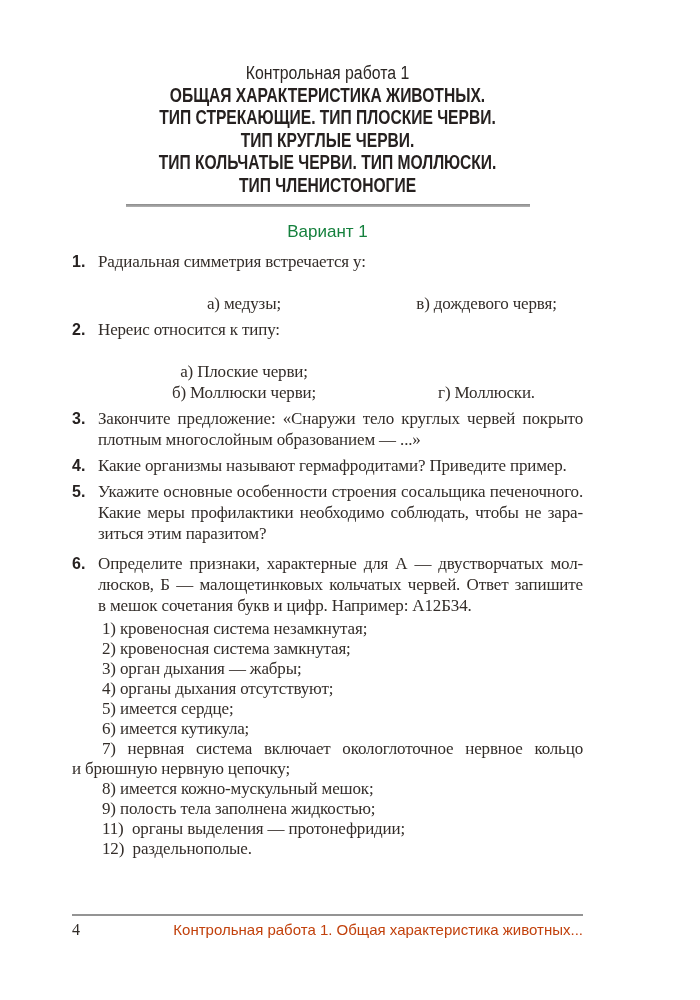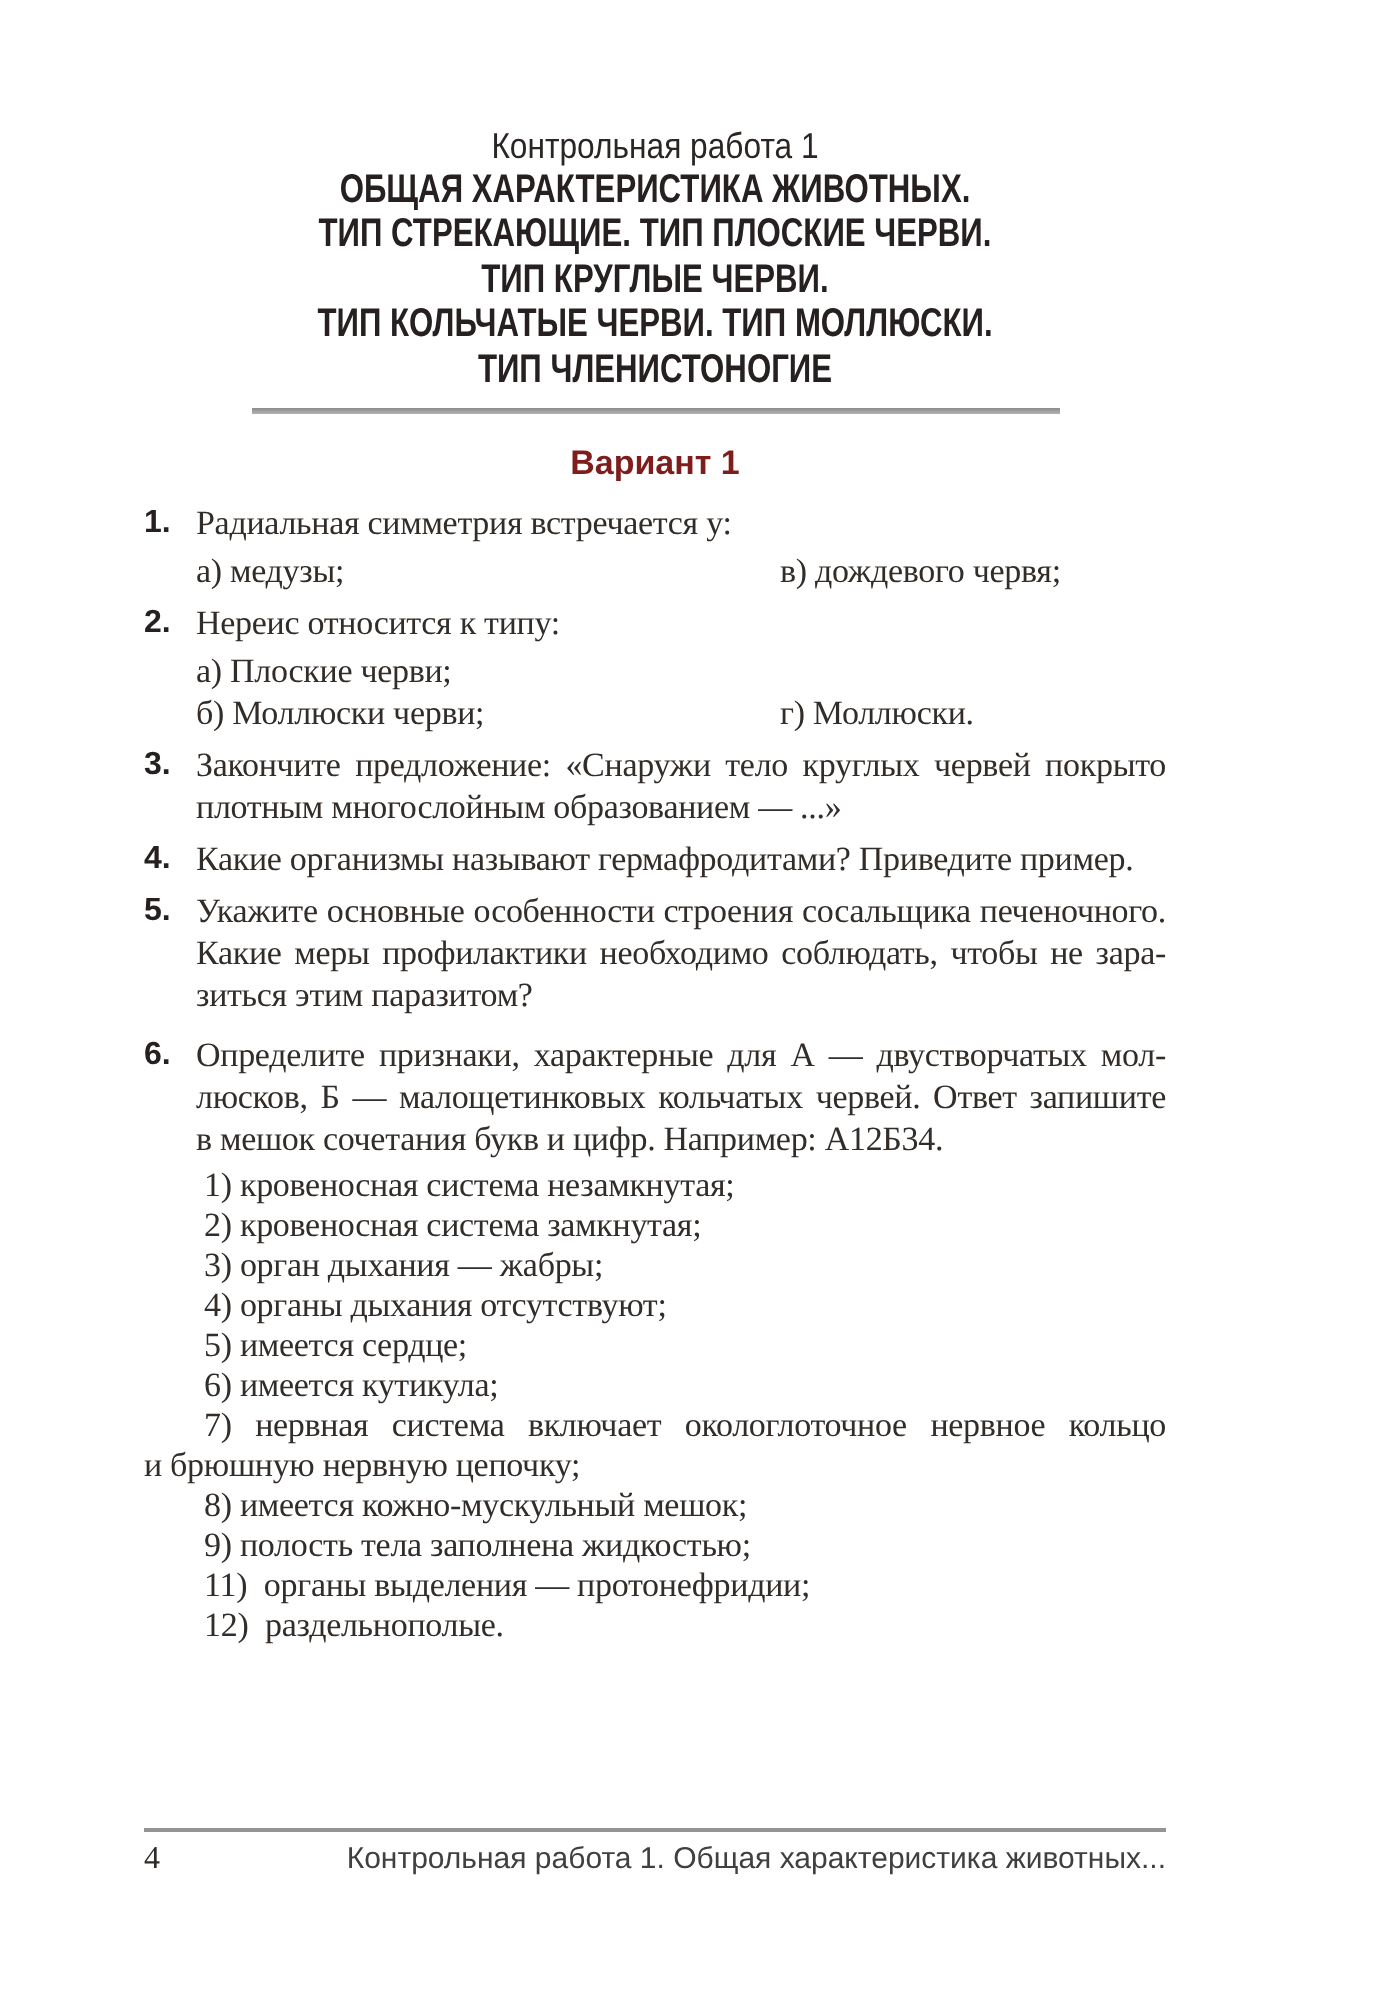--- a/index.html
+++ b/index.html
@@ -17,50 +17,50 @@
     transform:scaleX(0.88);
   }
   .h-title{transform:scaleX(0.78);}
   .h-title-line{
     text-align:center;font-family:"Liberation Sans",sans-serif;font-weight:bold;
     font-size:20px;line-height:22.4px;color:#262120;white-space:nowrap;
   }
   .divider{height:3px;width:404px;margin:8px auto 0;background:linear-gradient(#8b8b8b,#b2b2b2);}
   .variant{
     margin:16px 0 10px;text-align:center;
-    font-family:"Liberation Sans",sans-serif;font-weight:bold;
-    font-size:17px;line-height:18px;color:#7f1d1d;
+    font-family:"Liberation Sans",sans-serif;font-weight:normal;
+    font-size:17px;line-height:18px;color:#15803d;
   }
 
   
   #questions .q{display:grid;grid-template-columns:26px 1fr;margin-top:5px;}
   #questions .q:nth-child(6){margin-top:9px;}
   .qnum{
     font-family:"Liberation Sans",sans-serif;font-weight:bold;
     font-size:16px;line-height:21px;color:#262120;
   }
   .qbody{font-size:17px;line-height:21px;letter-spacing:-0.15px;}
   .ql{min-height:21px;}
   .ql.j{text-align:justify;text-align-last:justify;}
-  .opts{margin-top:3px;}
+  .opts{margin-top:21px;text-align:center;}
   .opt-row{display:grid;grid-template-columns:292px 1fr;}
   .opt{line-height:21px;}
 
   
   .stmts{margin-top:3px;font-size:17px;line-height:20px;letter-spacing:-0.15px;}
   .stmt{text-indent:30px;min-height:20px;}
   .stmt.j{text-align:justify;text-align-last:justify;}
   .stmt.cont{text-indent:0;}
 
   
   .footer{position:absolute;left:72px;right:65px;top:914px;}
   .footer-rule{height:2px;background:#949494;}
   .footer-row{display:flex;justify-content:space-between;align-items:baseline;margin-top:5px;}
   .page-num{font-family:"Liberation Serif",serif;font-size:16px;color:#2f2a26;}
-  .running{font-family:"Liberation Sans",sans-serif;font-size:15px;color:#404040;text-align:right;}
+  .running{font-family:"Liberation Sans",sans-serif;font-size:15px;color:#c2410c;text-align:right;}
 </style>
 </head>
 <body>
 
 <div class="page">
   <div class="content">
 
     <div class="h-work">Контрольная работа 1</div>
 
     <div class="h-title">

